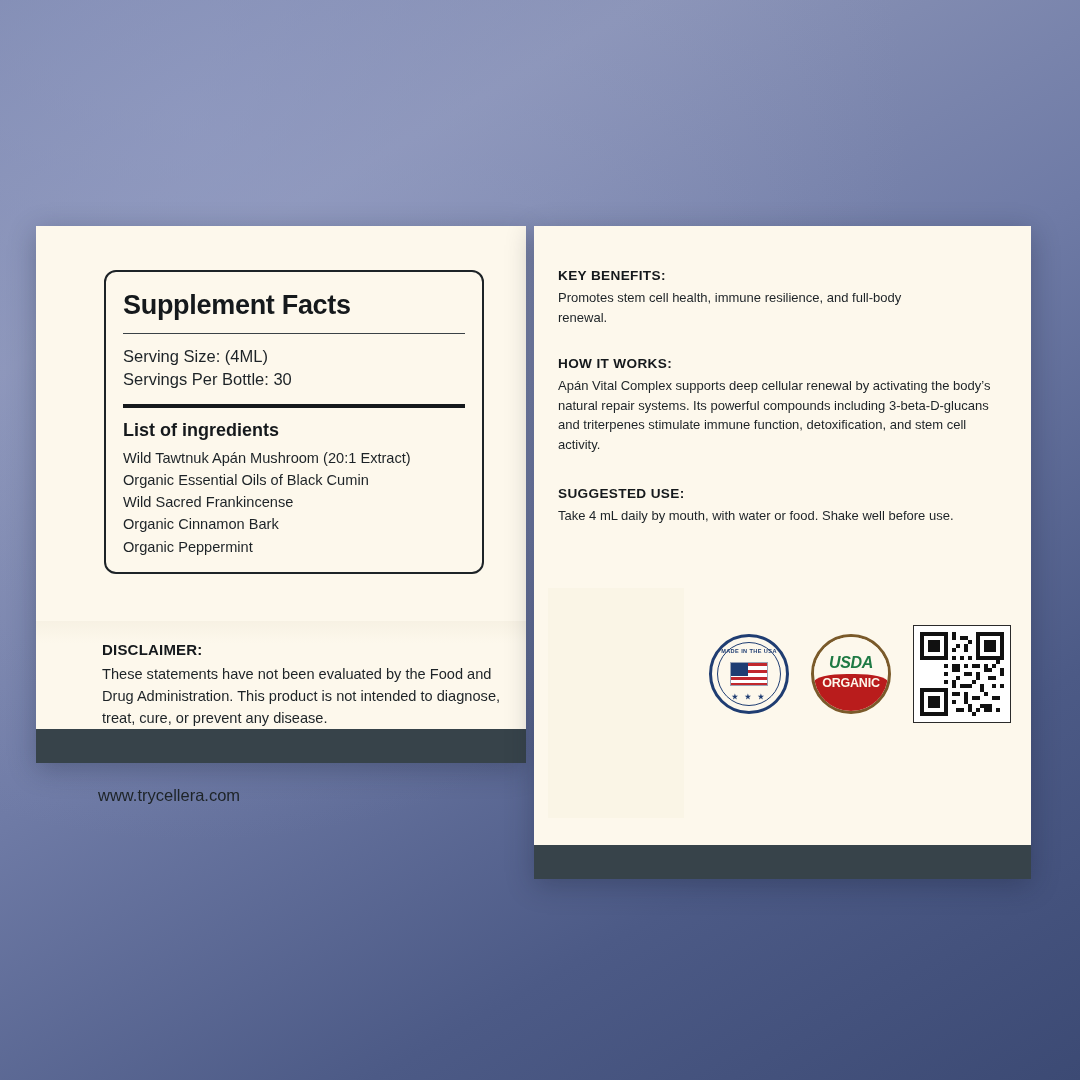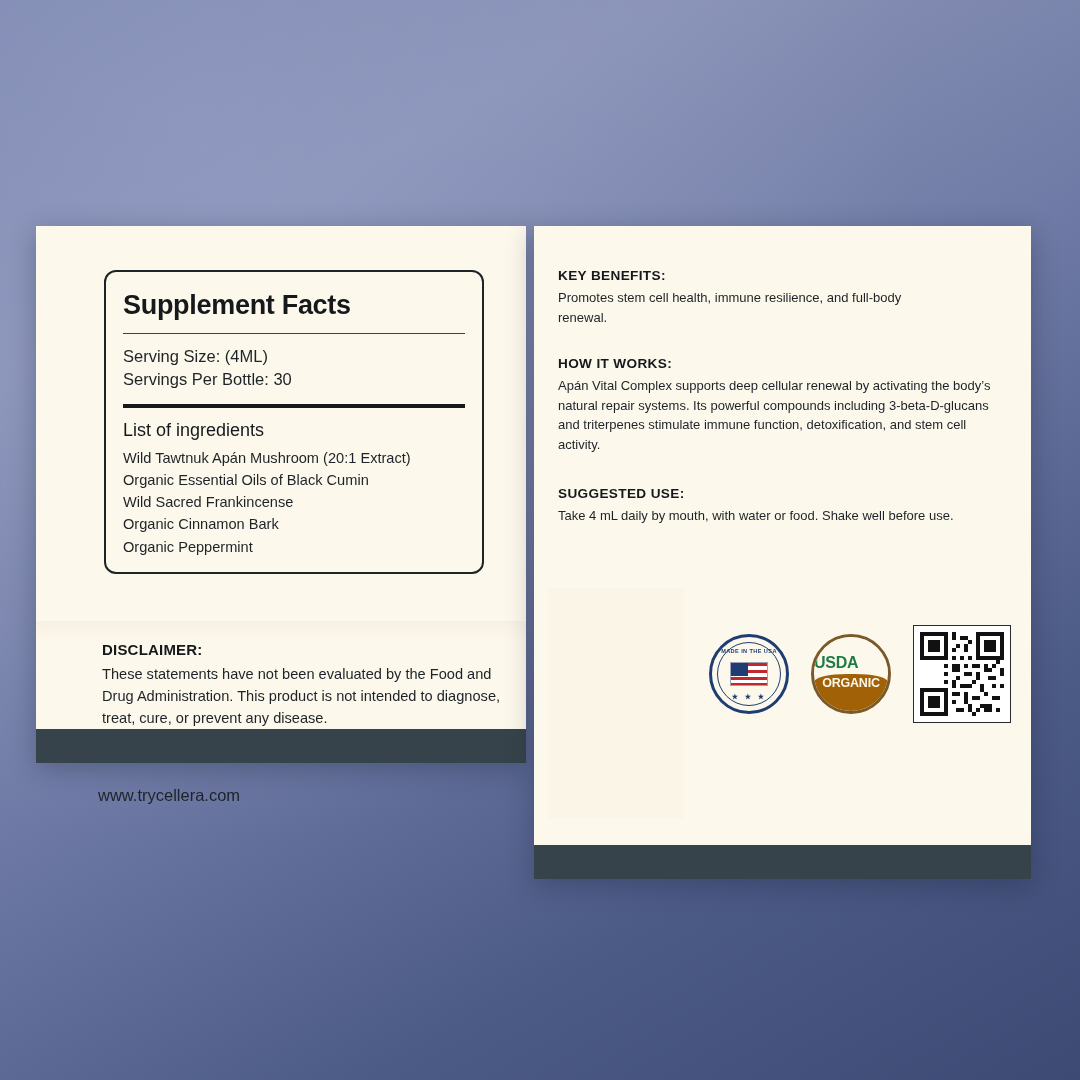--- a/index.html
+++ b/index.html
@@ -64,21 +64,21 @@
     background: #15191c;
     margin: 12px 0 12px 0;
   }
   .serving-line {
     font-size: 16.5px;
     color: #1d2327;
     line-height: 1.42;
   }
   .ingredients-head {
     font-size: 18px;
-    font-weight: normal;
+    font-weight: bold;
     color: #15191c;
     margin-bottom: 6px;
   }
   .ingredient {
     font-size: 14.6px;
     color: #1d2327;
     line-height: 1.52;
   }
 
   
@@ -202,26 +202,27 @@
     border-radius: 50%;
     border: 3px solid #7a5a2a;
     background: #fdf8ec;
     position: relative;
     overflow: hidden;
     display: flex; flex-direction: column;
   }
   .usda-top {
     flex: 1.02;
     background: #fdf8ec;
-    display: flex; align-items: flex-end; justify-content: flex-start;
+    display: flex; align-items: flex-end; justify-content: center;
     padding-bottom: 2px;
+    font-style: italic;
   }
   .usda-bottom {
     flex: 1;
-    background: #a16207;
+    background: #b91c1c;
     display: flex; align-items: flex-start; justify-content: center;
     padding-top: 2px;
     border-top-left-radius: 45% 22%;
     border-top-right-radius: 45% 22%;
   }
   .usda-word1 {
     font-size: 16px; font-weight: bold; color: #1f7a44; letter-spacing: -0.3px;
   }
   .usda-word2 {
     font-size: 12.5px; font-weight: bold; color: #fdf8ec; letter-spacing: -0.2px;

